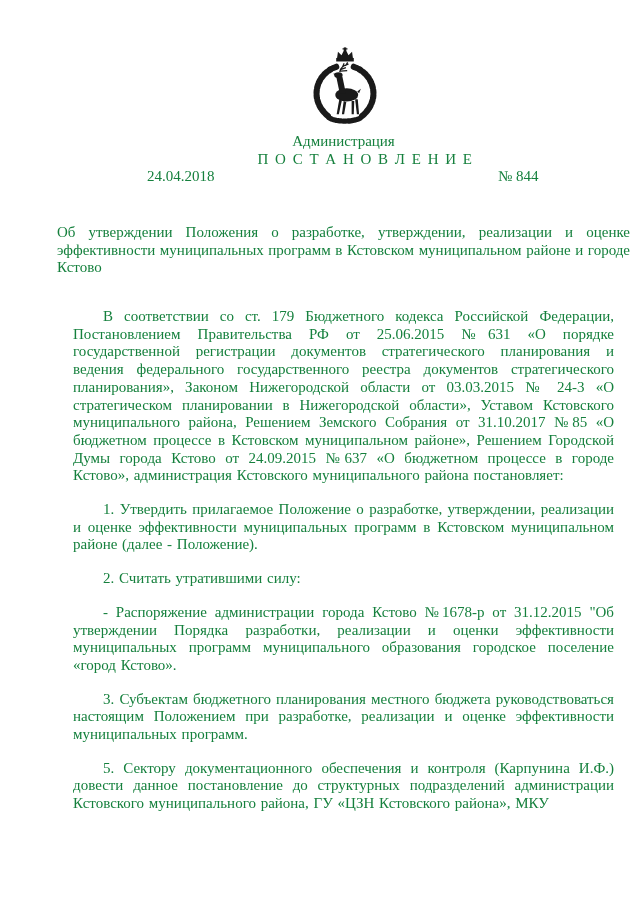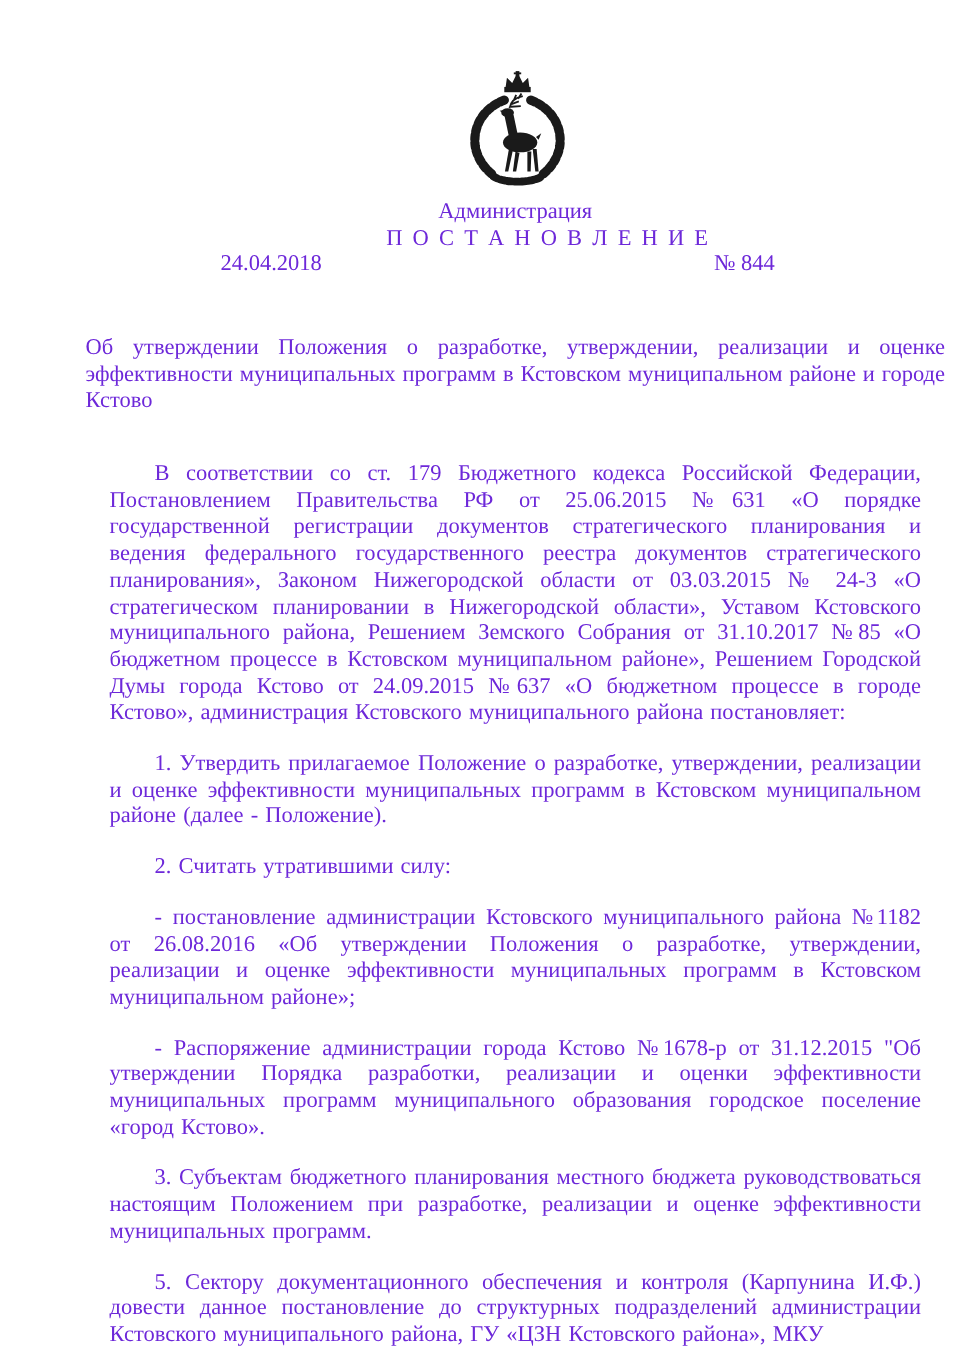--- a/index.html
+++ b/index.html
@@ -7,21 +7,21 @@
     padding: 0;
     background: #ffffff;
   }
   .page {
     position: relative;
     width: 640px;
     height: 905px;
     background: #ffffff;
     overflow: hidden;
     font-family: "Liberation Serif", "DejaVu Serif", serif;
-    color: #6d28d9;
+    color: #15803d;
   }
   .emblem-wrap {
     position: absolute;
     left: 301px;
     top: 47px;
     width: 88px;
     height: 80px;
   }
   .emblem-wrap svg { display: block; width: 100%; height: 100%; }
 
@@ -38,21 +38,21 @@
   .doc-type {
     letter-spacing: 1.5px;
     padding-left: 44px;
   }
   .meta-row {
     position: relative;
     height: 17.5px;
     text-align: center;
   }
   .doc-date { position: absolute; left: 90px; top: 0; }
-  .doc-number { position: absolute; left: 419px; top: 0; }
+  .doc-number { position: absolute; left: 441px; top: 0; }
 
   .doc-title {
     position: absolute;
     left: 57px;
     top: 224px;
     width: 573px;
     font-size: 15px;
     line-height: 17.6px;
     text-align: justify;
   }
@@ -118,19 +118,18 @@
       <span class="doc-number">№ 844</span>
     </div>
   </div>
 
   <div class="doc-title">Об утверждении Положения о разработке, утверждении, реализации и оценке эффективности муниципальных программ в Кстовском муниципальном районе и городе Кстово</div>
 
   <div class="doc-body">
     <p>В соответствии со ст. 179 Бюджетного кодекса Российской Федерации, Постановлением Правительства РФ от 25.06.2015 №631 «О порядке государственной регистрации документов стратегического планирования и ведения федерального государственного реестра документов стратегического планирования», Законом Нижегородской области от 03.03.2015 № 24-3 «О стратегическом планировании в Нижегородской области», Уставом Кстовского муниципального района, Решением Земского Собрания от 31.10.2017 №85 «О бюджетном процессе в Кстовском муниципальном районе», Решением Городской Думы города Кстово от 24.09.2015 №637 «О бюджетном процессе в городе Кстово», администрация Кстовского муниципального района постановляет:</p>
     <p>1. Утвердить прилагаемое Положение о разработке, утверждении, реализации и оценке эффективности муниципальных программ в Кстовском муниципальном районе (далее - Положение).</p>
     <p>2. Считать утратившими силу:</p>
-    <p>- постановление администрации Кстовского муниципального района №1182 от 26.08.2016 «Об утверждении Положения о разработке, утверждении, реализации и оценке эффективности муниципальных программ в Кстовском муниципальном районе»;</p>
     <p>- Распоряжение администрации города Кстово №1678-р от 31.12.2015 "Об утверждении Порядка разработки, реализации и оценки эффективности муниципальных программ муниципального образования городское поселение «город Кстово».</p>
     <p>3. Субъектам бюджетного планирования местного бюджета руководствоваться настоящим Положением при разработке, реализации и оценке эффективности муниципальных программ.</p>
     <p>5. Сектору документационного обеспечения и контроля (Карпунина И.Ф.) довести данное постановление до структурных подразделений администрации Кстовского муниципального района, ГУ «ЦЗН Кстовского района», МКУ</p>
   </div>
 
 </div>
 
 </body></html>

